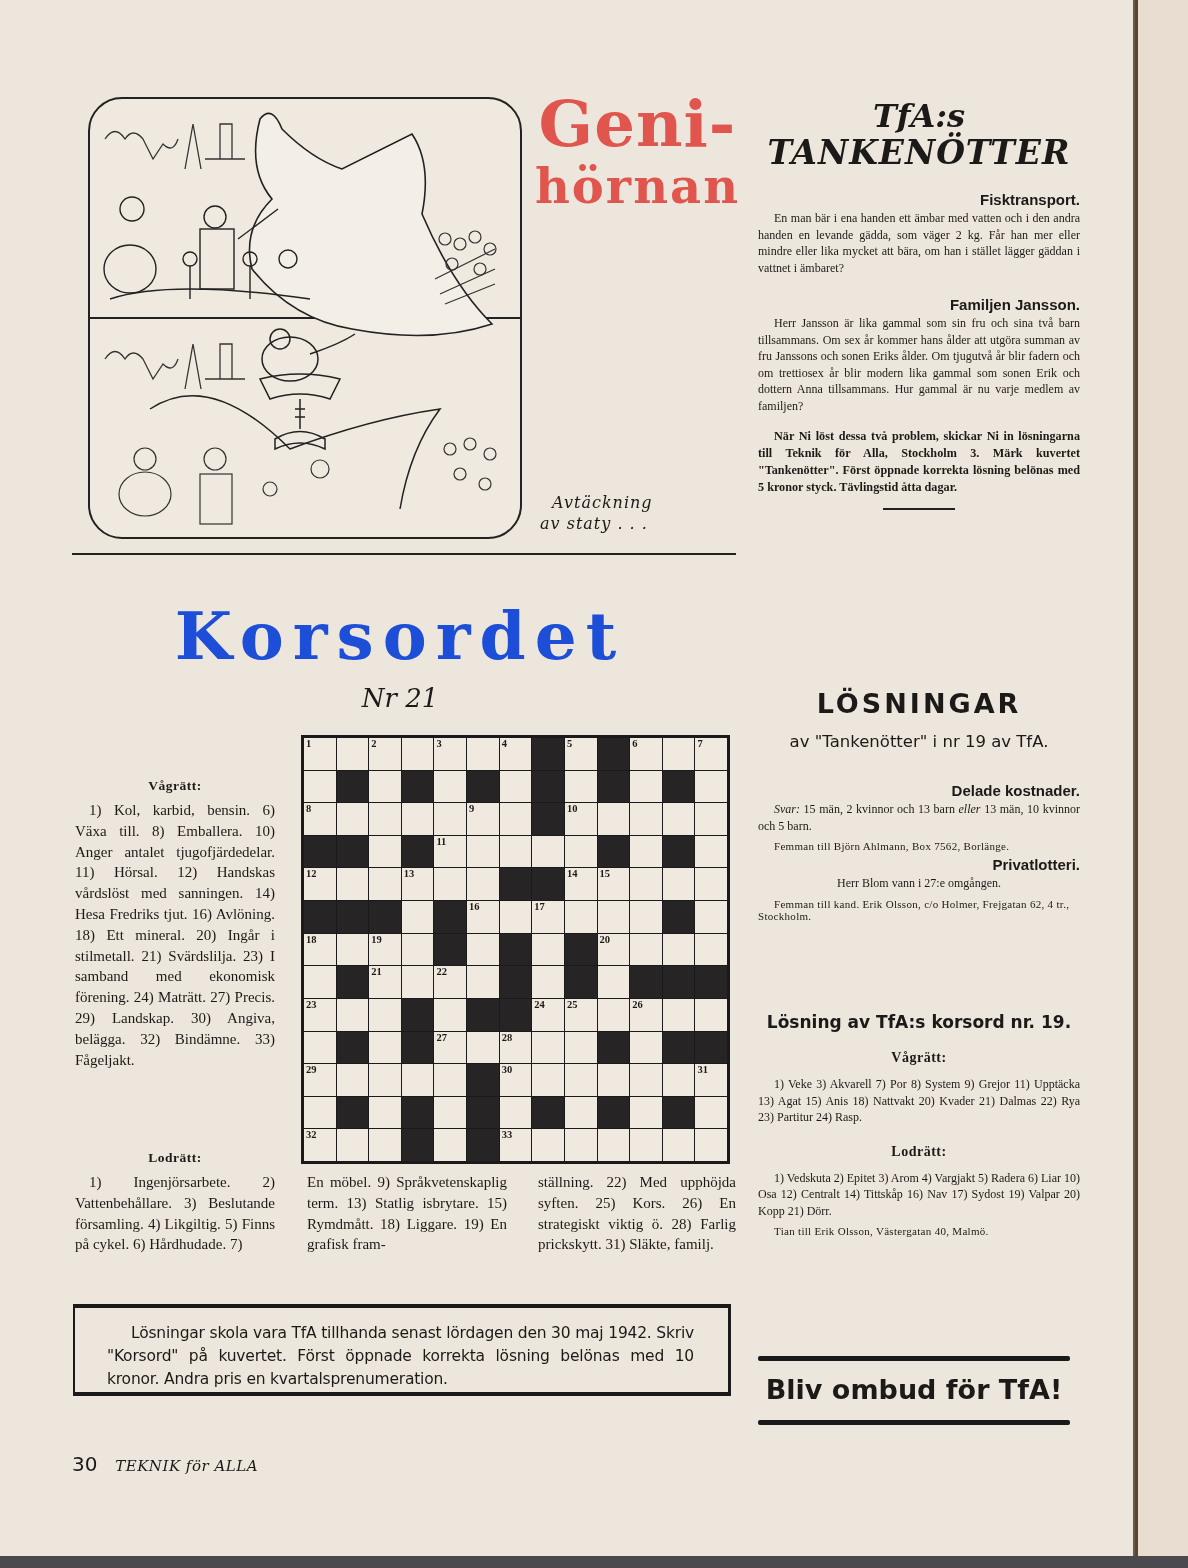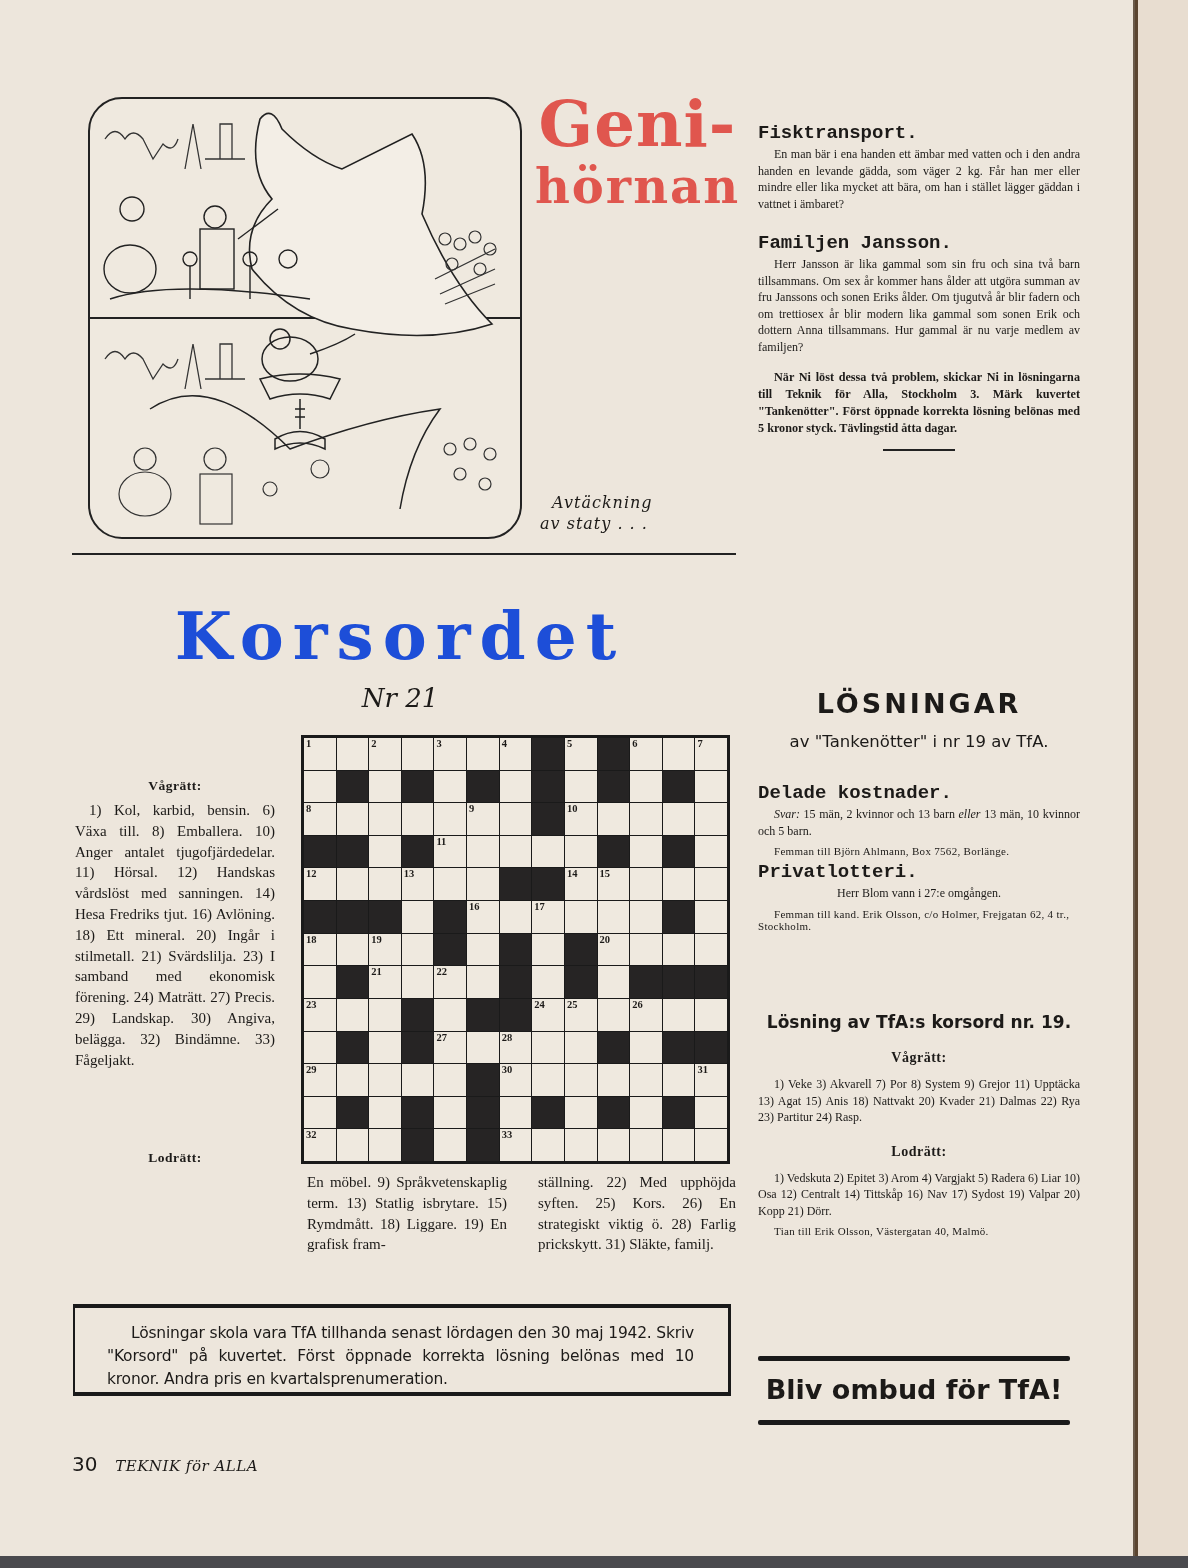--- a/index.html
+++ b/index.html
@@ -53,22 +53,22 @@
 
   
   .right-col { position: absolute; left: 758px; top: 100px; width: 322px; }
   .tfa-title {
     text-align: center; font-family: "DejaVu Serif", serif; font-weight: bold;
     font-style: italic; line-height: 1;
   }
   .tfa-title .t1 { font-size: 32px; display:block; }
   .tfa-title .t2 { font-size: 33px; display:block; margin-top: 4px; letter-spacing: 1px; }
   .sub-h {
-    text-align: left; font-family: Liberation Mono, monospace; font-weight: bold;
-    font-size: 19px; margin: 10px 0 2px 0;
+    text-align: right; font-family: Liberation Sans, sans-serif; font-weight: bold;
+    font-size: 15px; margin: 10px 0 2px 0;
   }
   .body-text {
     font-family: "Liberation Serif", serif; font-size: 12px; line-height: 16.5px;
     text-align: justify; text-indent: 16px; margin: 0;
   }
   .small-bold {
     font-family: "Liberation Serif", serif; font-weight: bold; font-size: 12.2px;
     line-height: 17px; text-align: justify; text-indent: 16px; margin: 14px 0 0 0;
   }
   .short-rule { width: 72px; height: 2px; background: #222; margin: 12px auto 0 auto; }
@@ -230,20 +230,24 @@
   </div>
 
   <div class="caption">
     <span class="c1">Avtäckning</span>
     <span>av staty . . .</span>
   </div>
 
   <div class="hr-left"></div>
 
   <div class="right-col">
+    <div class="tfa-title">
+      <span class="t1">TfA:s</span>
+      <span class="t2">TANKENÖTTER</span>
+    </div>
     <div class="sub-h" style="margin-top:22px">Fisktransport.</div>
     <p class="body-text">En man bär i ena handen ett ämbar med vatten och i den andra handen en levande gädda, som väger 2 kg. Får han mer eller mindre eller lika mycket att bära, om han i stället lägger gäddan i vattnet i ämbaret?</p>
     <div class="sub-h" style="margin-top:20px">Familjen Jansson.</div>
     <p class="body-text">Herr Jansson är lika gammal som sin fru och sina två barn tillsammans. Om sex år kommer hans ålder att utgöra summan av fru Janssons och sonen Eriks ålder. Om tjugutvå år blir fadern och om trettiosex år blir modern lika gammal som sonen Erik och dottern Anna tillsammans. Hur gammal är nu varje medlem av familjen?</p>
     <p class="small-bold">När Ni löst dessa två problem, skickar Ni in lösningarna till Teknik för Alla, Stockholm 3. Märk kuvertet "Tankenötter". Först öppnade korrekta lösning belönas med 5 kronor styck. Tävlingstid åtta dagar.</p>
     <div class="short-rule"></div>
   </div>
 
   <div class="losn-title">LÖSNINGAR</div>
   <div class="losn-sub">av "Tankenötter" i nr 19 av TfA.</div>
@@ -509,20 +513,23 @@
       </div>
       <div class="cell"></div>
       <div class="cell"></div>
       <div class="cell"></div>
       <div class="cell"></div>
       <div class="cell"></div>
       <div class="cell"></div>
     </div>
 
   <div class="clues-h lod-h">Lodrätt:</div>
+  <div class="lod1">
+    <p class="clue-text">1) Ingenjörsarbete. 2) Vattenbehållare. 3) Beslutande församling. 4) Likgiltig. 5) Finns på cykel. 6) Hårdhudade. 7)</p>
+  </div>
   <div class="lod2">
     <p class="clue-text">En möbel. 9) Språkvetenskaplig term. 13) Statlig isbrytare. 15) Rymdmått. 18) Liggare. 19) En grafisk fram-</p>
   </div>
   <div class="lod3">
     <p class="clue-text">ställning. 22) Med upphöjda syften. 25) Kors. 26) En strategiskt viktig ö. 28) Farlig prickskytt. 31) Släkte, familj.</p>
   </div>
 
   <div class="notice">
     <p>Lösningar skola vara TfA tillhanda senast lördagen den 30 maj 1942. Skriv "Korsord" på kuvertet. Först öppnade korrekta lösning belönas med 10 kronor. Andra pris en kvartalsprenumeration.</p>
   </div>

